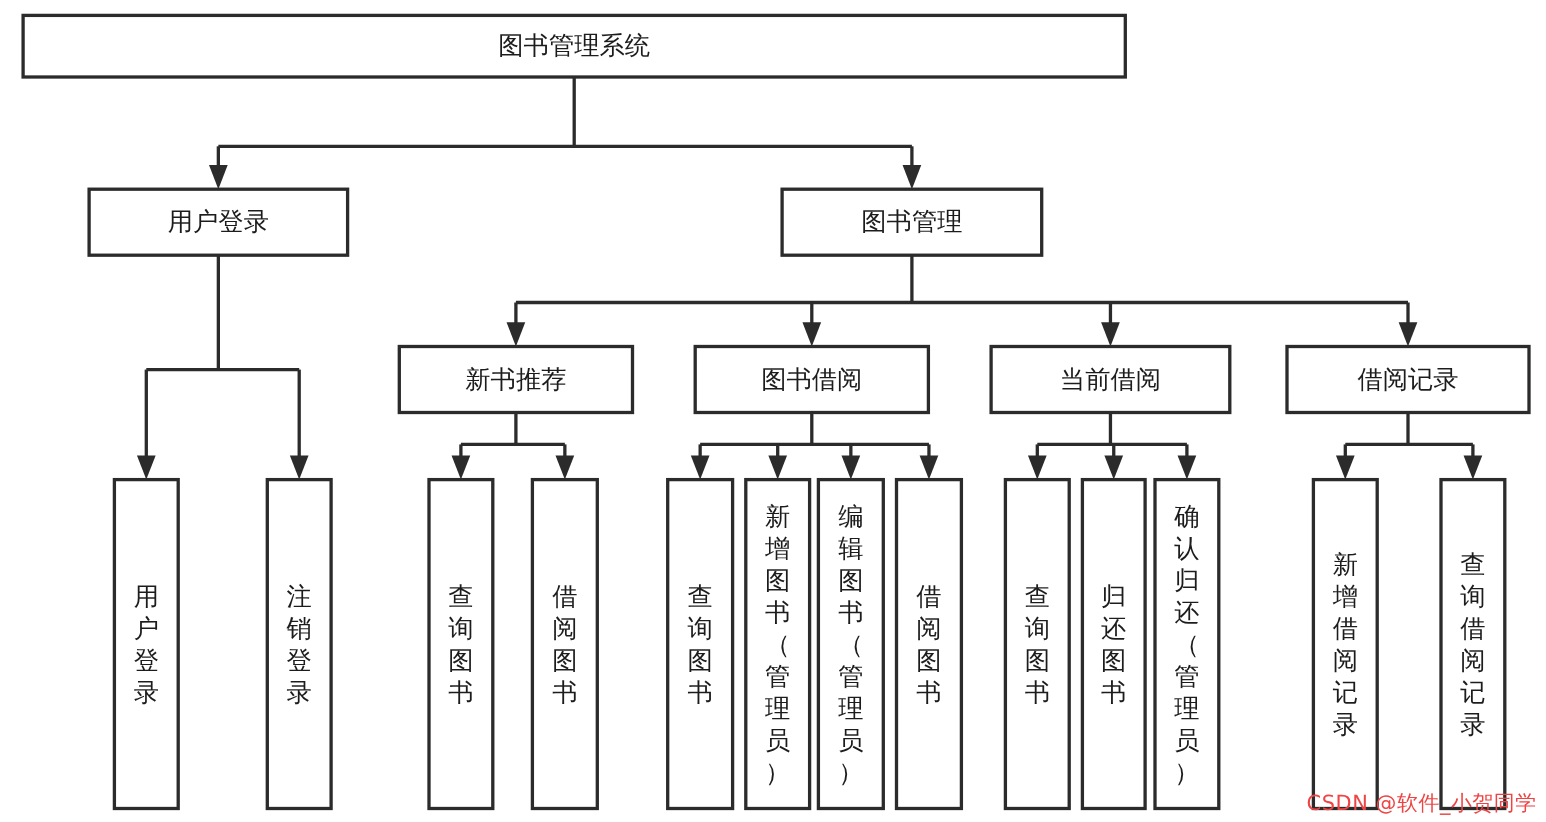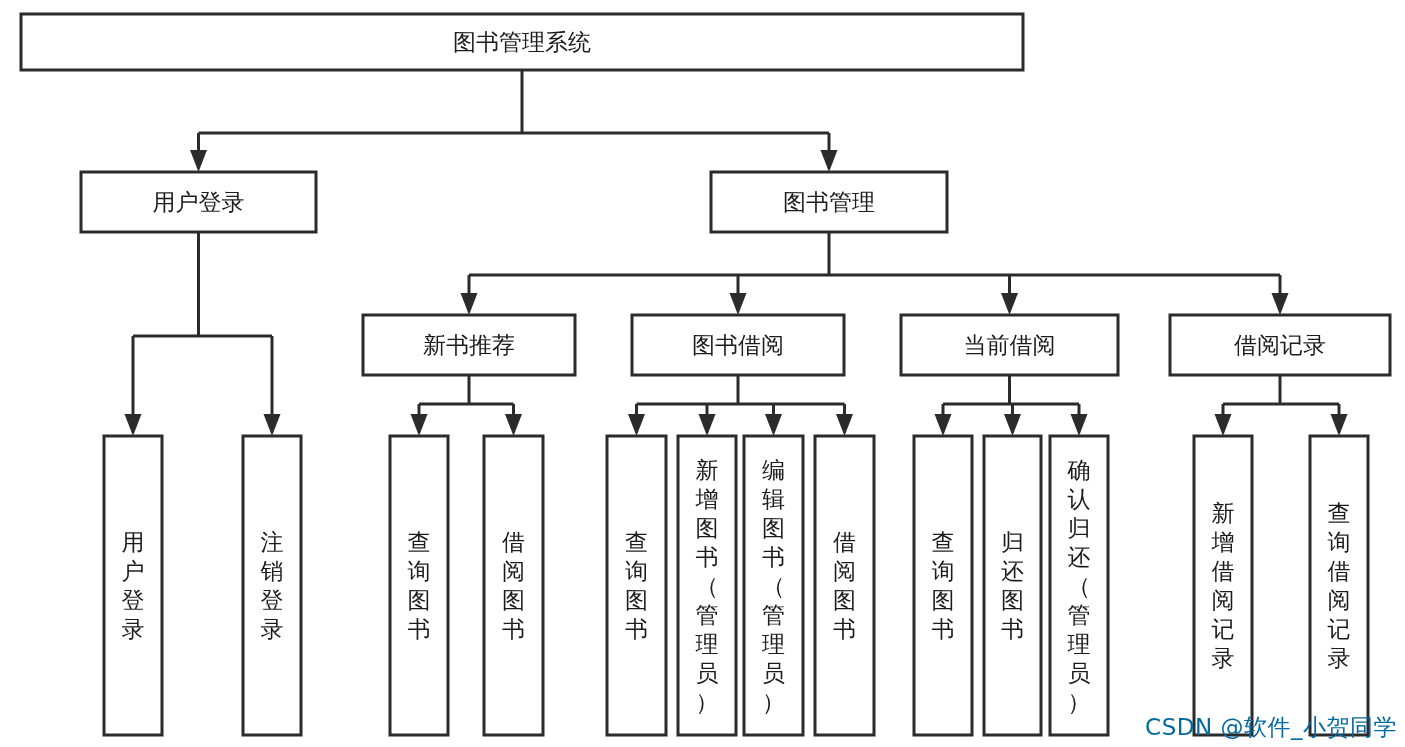--- a/index.html
+++ b/index.html
@@ -50,22 +50,22 @@
     stroke-linecap: butt;
   }
   .arrow-head {
     fill: #2b2b2b;
     stroke: none;
   }
   .watermark {
     position: absolute;
     right: 8px;
     bottom: 4px;
-    color: #0369a1;
-    font-size: 23px;
+    color: #ef4444;
+    font-size: 19px;
     font-family: "DejaVu Sans", "Liberation Sans", sans-serif;
     white-space: nowrap;
     letter-spacing: 0.5px;
     pointer-events: none;
   }
 </style>
 </head>
 <body>
 
 <div id="diagram-root">

